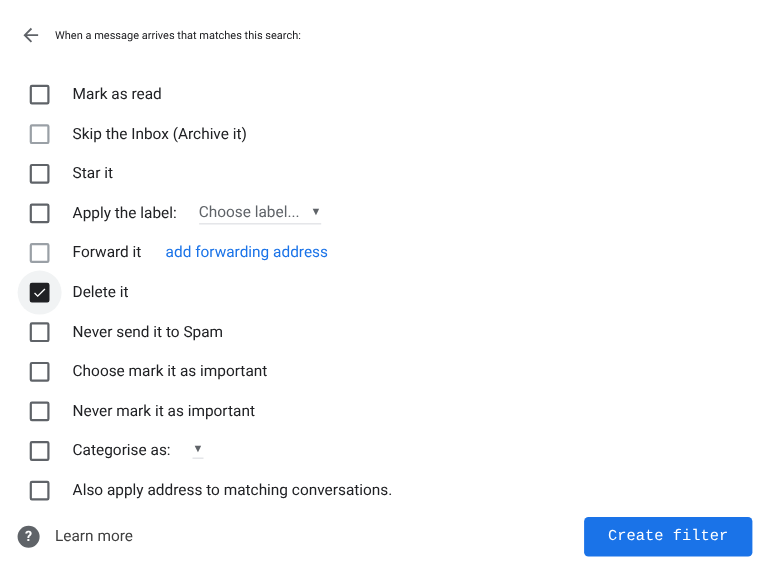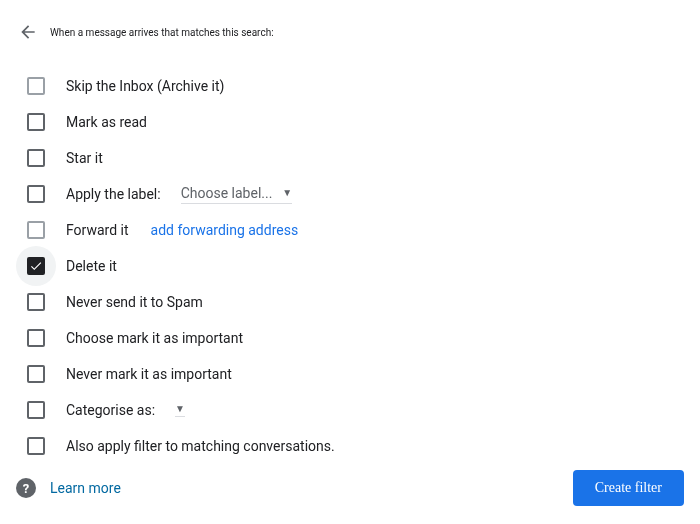--- a/index.html
+++ b/index.html
@@ -130,62 +130,62 @@
       background: #5f6368;
       color: #fff;
       display: flex;
       align-items: center;
       justify-content: center;
       font-size: 13px;
       font-weight: bold;
       margin-right: 14px;
     }
     .learn-more {
-      color: #0369a1;
+      color: #404040;
       font-size: 14px;
       cursor: pointer;
     }
     .create-btn {
       background: #1a73e8;
       color: #fff;
       border: none;
       border-radius: 4px;
       padding: 10px 22px;
       font-size: 14px;
       font-weight: 500;
       cursor: pointer;
-      font-family: Liberation Serif, serif;
+      font-family: Liberation Mono, monospace;
     }
   </style>
 </head>
 <body>
 
 <div class="header">
   <div class="back-btn">
     <svg width="20" height="20" viewBox="0 0 24 24" fill="#5f6368">
       <path d="M20 11H7.83l5.59-5.59L12 4l-8 8 8 8 1.41-1.41L7.83 13H20v-2z"></path>
     </svg>
   </div>
   <span class="header-text">When a message arrives that matches this search:</span>
 </div>
 
 <div class="options">
 
   <div class="option-row">
     <div class="checkbox-wrap">
+      <div class="checkbox"></div>
+    </div>
+    <span class="option-label">Mark as read</span>
+  </div>
+
+  <div class="option-row">
+    <div class="checkbox-wrap">
       <div class="checkbox light"></div>
     </div>
     <span class="option-label">Skip the Inbox (Archive it)</span>
-  </div>
-
-  <div class="option-row">
-    <div class="checkbox-wrap">
-      <div class="checkbox"></div>
-    </div>
-    <span class="option-label">Mark as read</span>
   </div>
 
   <div class="option-row">
     <div class="checkbox-wrap">
       <div class="checkbox"></div>
     </div>
     <span class="option-label">Star it</span>
   </div>
 
   <div class="option-row">
@@ -247,21 +247,21 @@
     <span class="option-label">Categorise as:</span>
     <span class="dropdown">
       <span class="dropdown-arrow">▼</span>
     </span>
   </div>
 
   <div class="option-row">
     <div class="checkbox-wrap">
       <div class="checkbox"></div>
     </div>
-    <span class="option-label">Also apply filter to matching conversations.</span>
+    <span class="option-label">Also apply address to matching conversations.</span>
   </div>
 
 </div>
 
 <div class="footer">
   <div class="learn-more-wrap">
     <div class="help-icon">?</div>
     <span class="learn-more">Learn more</span>
   </div>
   <button class="create-btn">Create filter</button>

